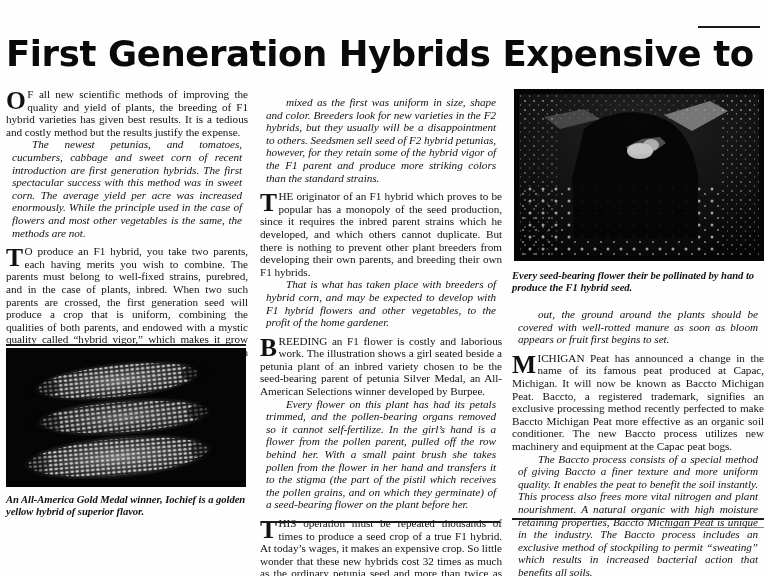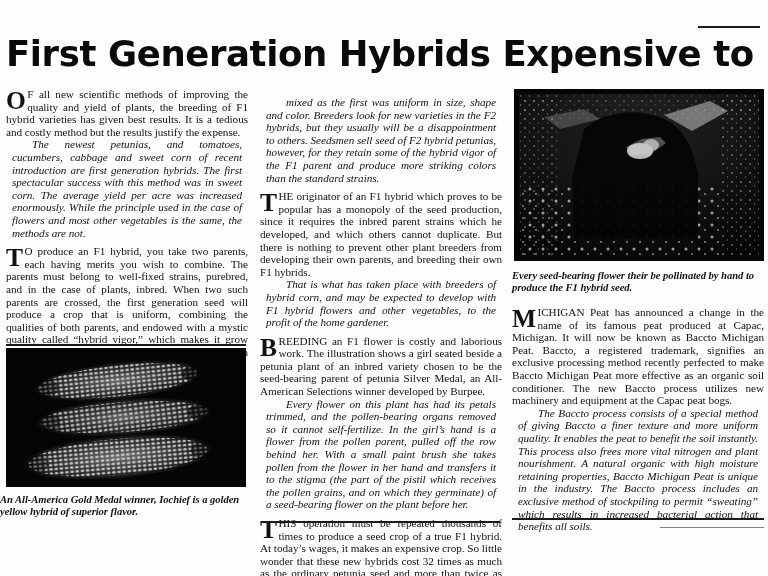--- a/index.html
+++ b/index.html
@@ -136,21 +136,21 @@
 
   .caption {
     position: absolute;
     font-style: italic;
     font-weight: bold;
     font-size: 10.6px;
     line-height: 12px;
     letter-spacing: -0.05px;
   }
   .caption-corn {
-    left: 0;
+    left: 6px;
     top: 494px;
     width: 240px;
   }
   .caption-flower {
     left: 512px;
     top: 270px;
     width: 252px;
   }
 
   
@@ -305,20 +305,21 @@
       <rect x="0" y="0" width="250" height="5" fill="#060606"></rect>
       <rect x="0" y="167" width="250" height="5" fill="#060606"></rect>
       <rect x="0" y="0" width="5" height="172" fill="#060606"></rect>
       <rect x="245" y="0" width="5" height="172" fill="#060606"></rect>
     </svg>
   </div>
 
   <div class="caption caption-flower">Every seed-bearing flower their be pollinated by hand to produce the F1 hybrid seed.</div>
 
   <div class="col col-3" style="top:300px; width:252px;">
+    <p class="body ital tight">out, the ground around the plants should be covered with well-rotted manure as soon as bloom appears or fruit first begins to set.</p>
 
     <p class="body dropcap-p roman"><span class="dropcap">M</span><span>ICHIGAN Peat has announced a change in the name of its famous peat produced at Capac, Michigan. It will now be known as Baccto Michigan Peat. Baccto, a registered trademark, signifies an exclusive processing method recently perfected to make Baccto Michigan Peat more effective as an organic soil conditioner. The new Baccto process utilizes new machinery and equipment at the Capac peat bogs.</span></p>
 
     <p class="body ital">The Baccto process consists of a special method of giving Baccto a finer texture and more uniform quality. It enables the peat to benefit the soil instantly. This process also frees more vital nitrogen and plant nourishment. A natural organic with high moisture retaining properties, Baccto Michigan Peat is unique in the industry. The Baccto process includes an exclusive method of stockpiling to permit “sweating” which results in increased bacterial action that benefits all soils.</p>
   </div>
 
   <div class="rule rule-col3-bottom"></div>
   <div class="rule rule-col3-bottom2"></div>
 
 </div>

